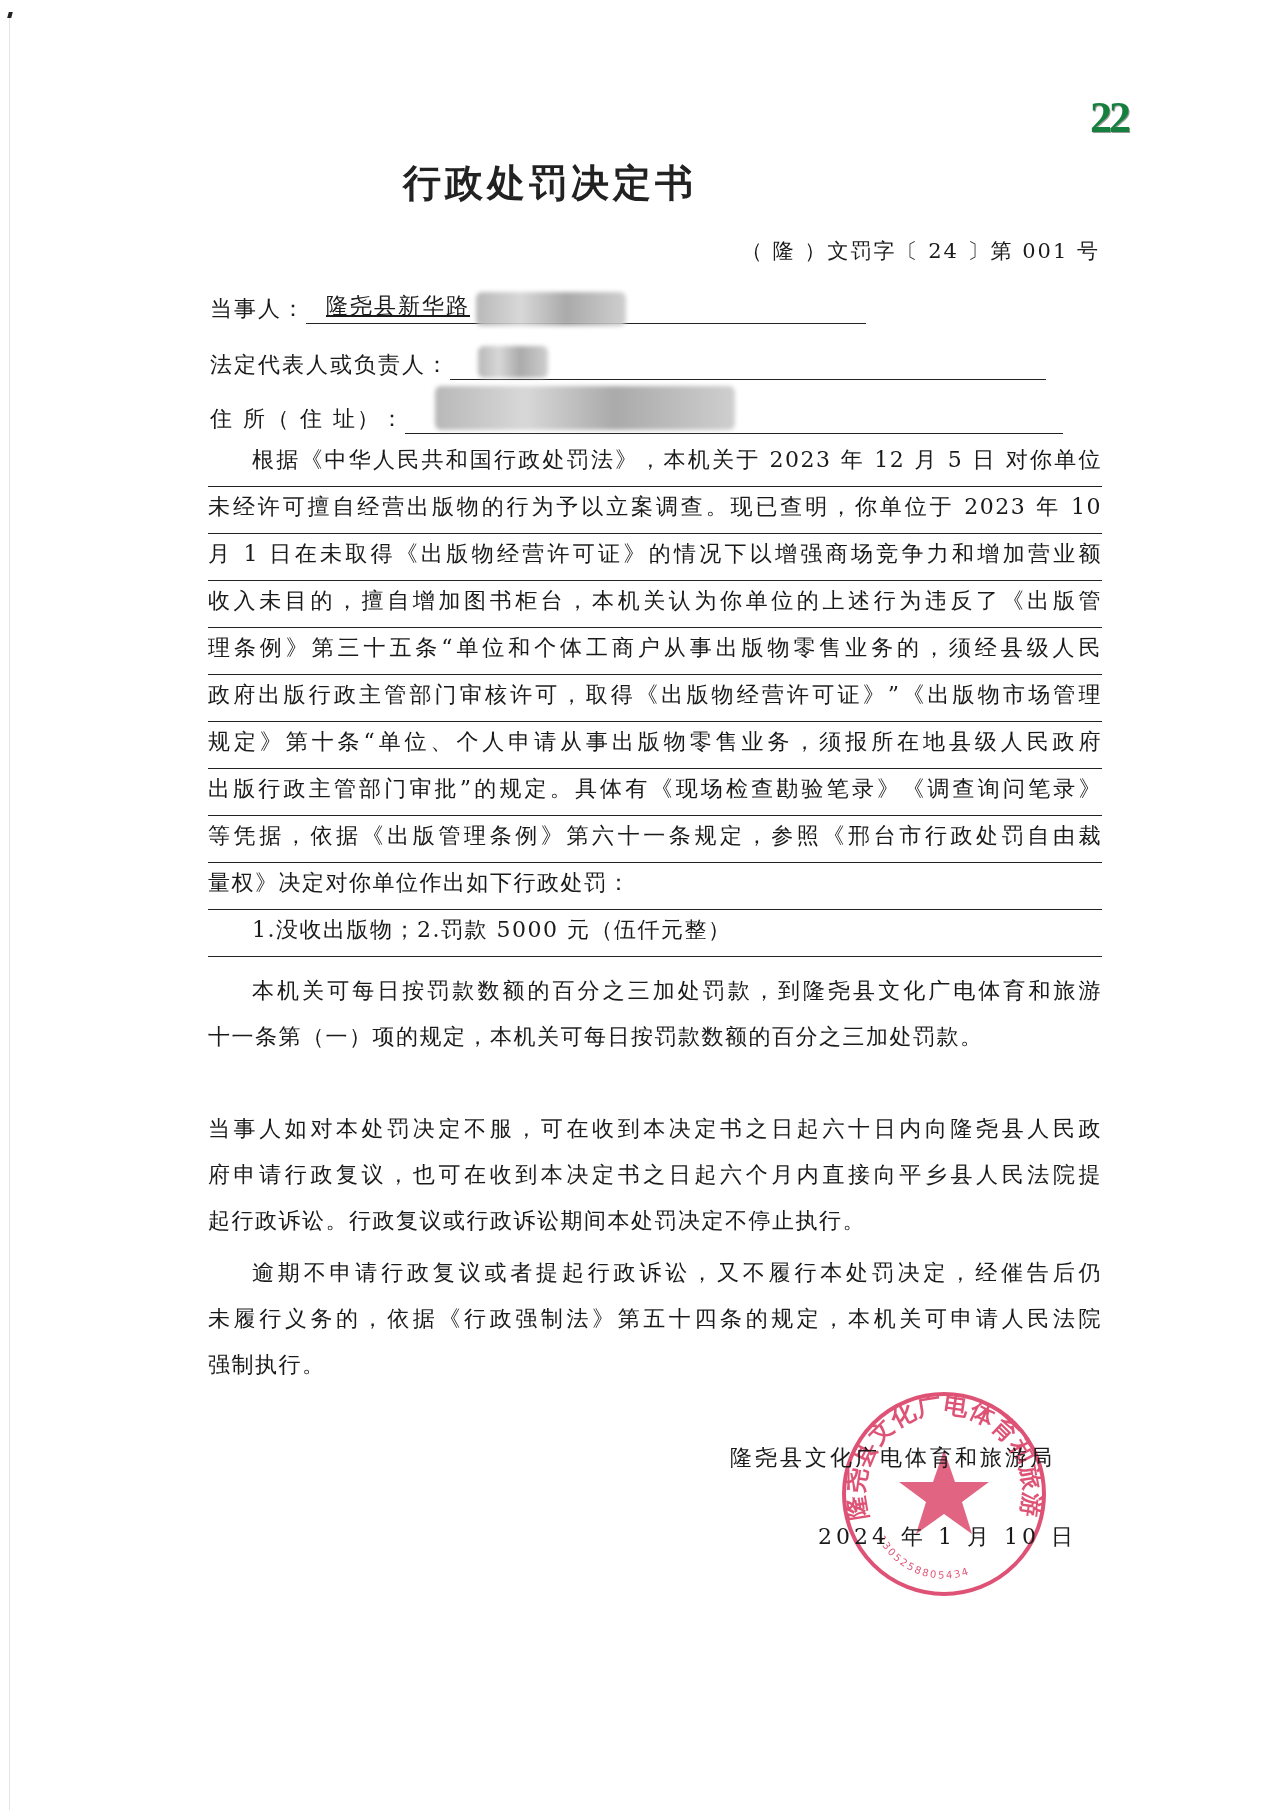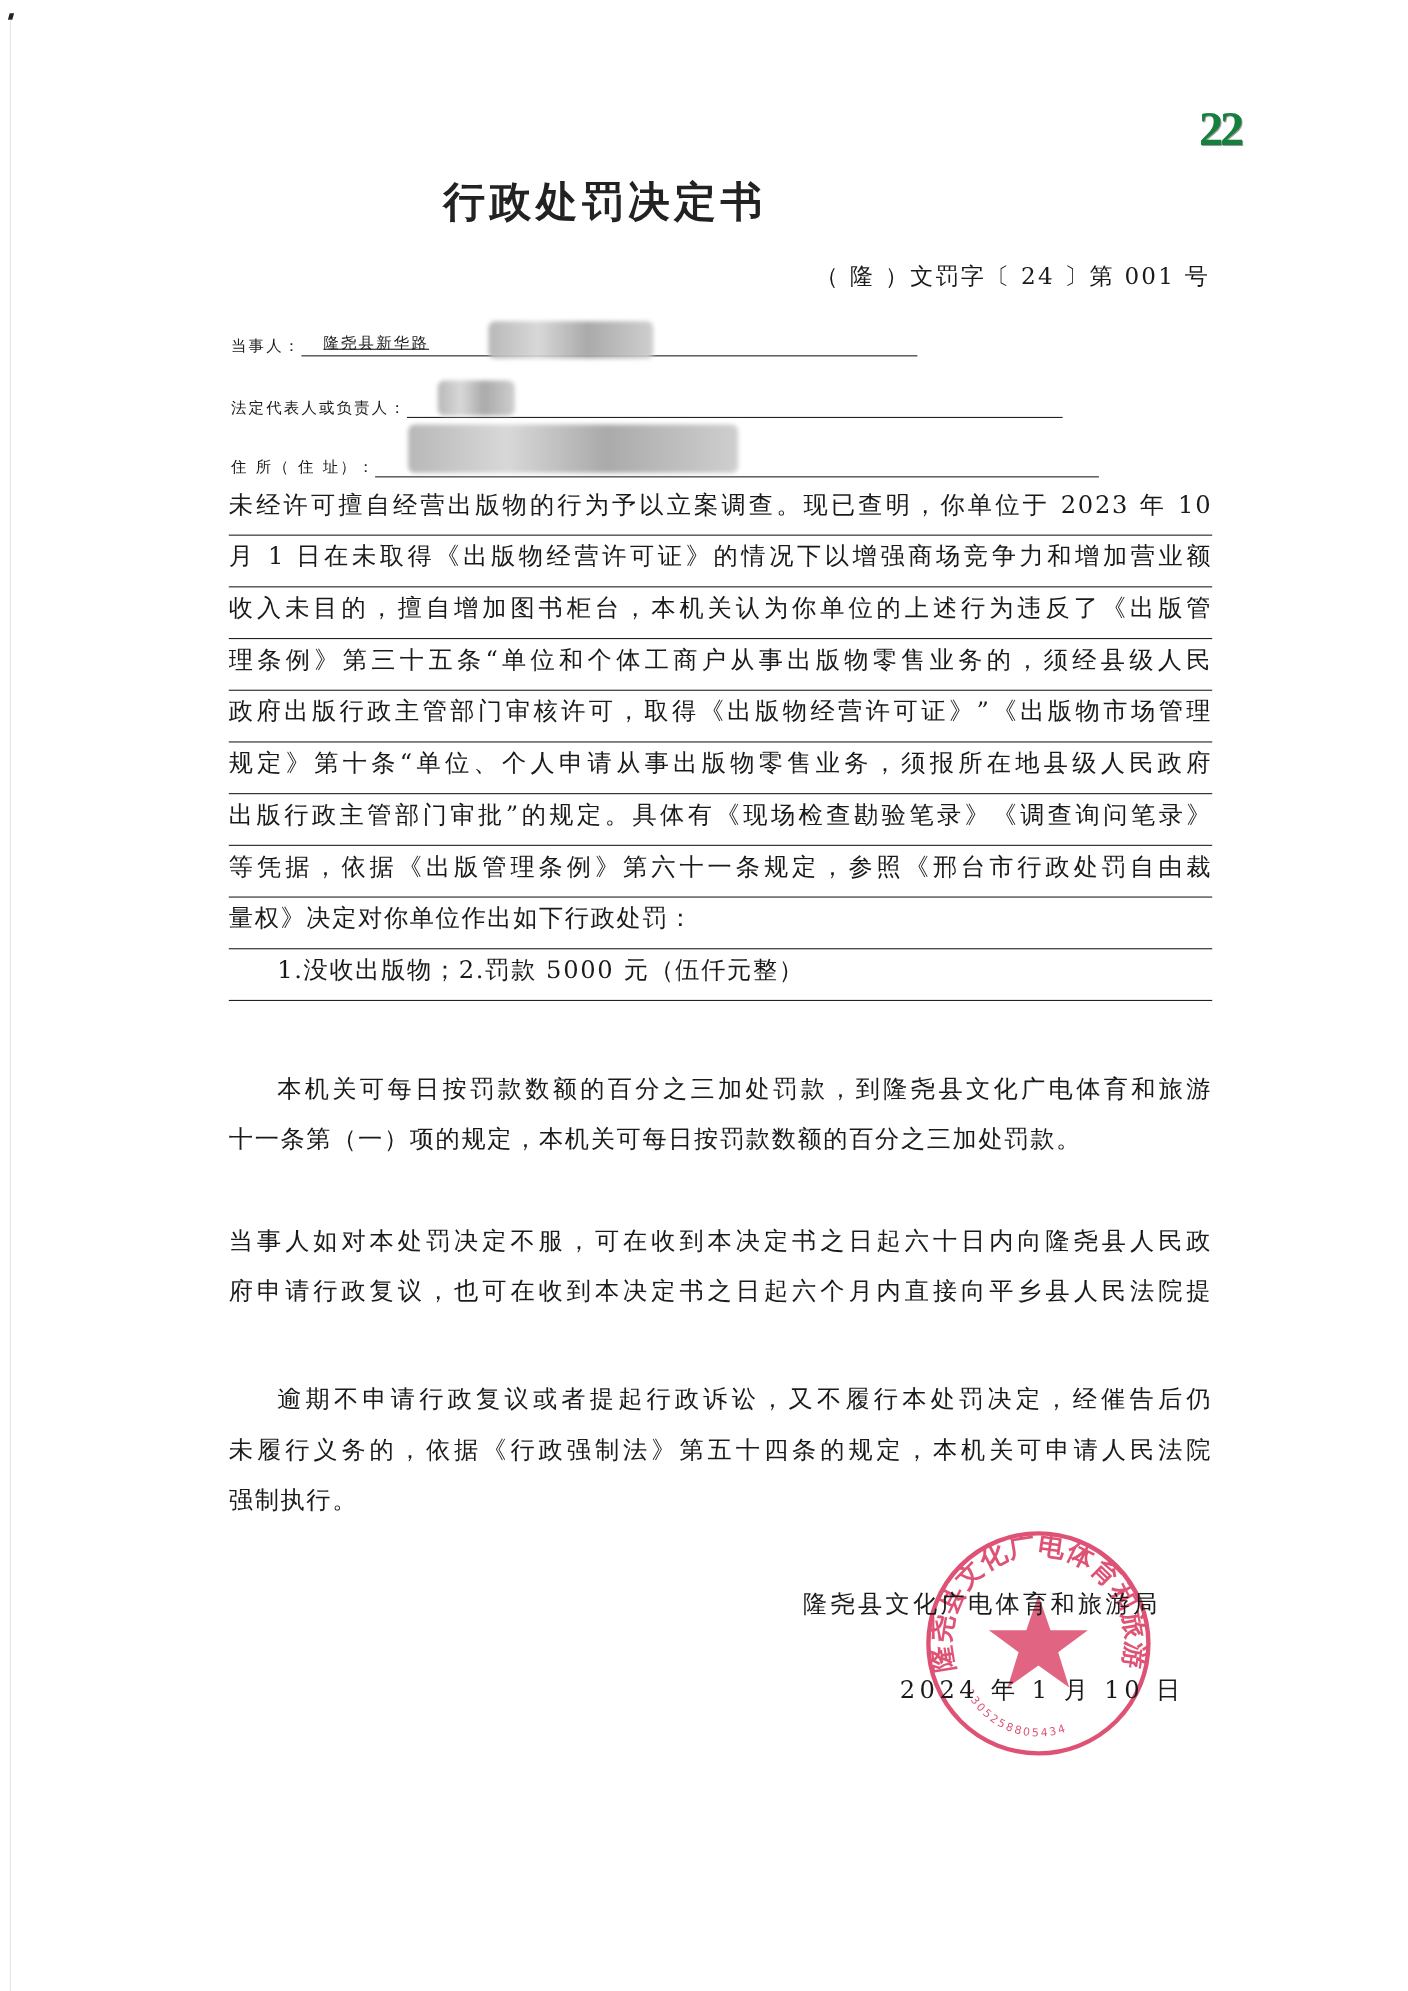--- a/index.html
+++ b/index.html
@@ -31,21 +31,21 @@
       position: absolute; left: 0; width: 1100px; top: 158px;
       text-align: center; font-size: 38px; font-weight: bold;
       letter-spacing: 4px; color: #222;
       font-family: "DejaVu Sans", sans-serif;
     }
     .doc-no {
       position: absolute; right: 180px; top: 237px;
       font-size: 21px; letter-spacing: 2px; white-space: pre;
     }
     .field {
-      position: absolute; left: 210px; font-size: 14px;
+      position: absolute; left: 210px; font-size: 22px;
       display: flex; align-items: flex-end; letter-spacing: 2px;
     }
     .field .label { white-space: pre; }
     .field .value-line {
       border-bottom: 1.5px solid #222; height: 30px; position: relative;
       display: flex; align-items: flex-end; padding-left: 20px; padding-bottom: 2px;
       box-sizing: border-box;
     }
     .redact {
       position: absolute; background: linear-gradient(90deg,#b8b8b8,#d8d8d8 30%,#aaaaaa 60%,#cfcfcf);
@@ -110,40 +110,42 @@
 
 <div class="field" style="top:404px;">
   <span class="label">住 所（ 住 址）：</span>
   <span class="value-line" style="width:658px;">
     <span></span>
     <span class="redact" style="left:30px; top:-18px; width:300px; height:44px;"></span>
   </span>
 </div>
 
 <div class="body-block" style="top:440px;">
+  <div class="uline indent">根据《中华人民共和国行政处罚法》，本机关于 2023 年 12 月 5 日 对你单位</div>
   <div class="uline">未经许可擅自经营出版物的行为予以立案调查。现已查明，你单位于 2023 年 10</div>
   <div class="uline">月 1 日在未取得《出版物经营许可证》的情况下以增强商场竞争力和增加营业额</div>
   <div class="uline">收入未目的，擅自增加图书柜台，本机关认为你单位的上述行为违反了《出版管</div>
   <div class="uline">理条例》第三十五条“单位和个体工商户从事出版物零售业务的，须经县级人民</div>
   <div class="uline">政府出版行政主管部门审核许可，取得《出版物经营许可证》”《出版物市场管理</div>
   <div class="uline">规定》第十条“单位、个人申请从事出版物零售业务，须报所在地县级人民政府</div>
   <div class="uline">出版行政主管部门审批”的规定。具体有《现场检查勘验笔录》《调查询问笔录》</div>
   <div class="uline">等凭据，依据《出版管理条例》第六十一条规定，参照《邢台市行政处罚自由裁</div>
   <div class="uline last">量权》决定对你单位作出如下行政处罚：</div>
   <div class="uline last indent">1.没收出版物；2.罚款 5000 元（伍仟元整）</div>
 </div>
 
 <div class="body-block" style="top:968px;">
   <div class="plain indent">本机关可每日按罚款数额的百分之三加处罚款，到隆尧县文化广电体育和旅游</div>
   <div class="plain last">十一条第（一）项的规定，本机关可每日按罚款数额的百分之三加处罚款。</div>
 </div>
 
 <div class="body-block" style="top:1106px; left:208px;">
   <div class="plain">当事人如对本处罚决定不服，可在收到本决定书之日起六十日内向隆尧县人民政</div>
   <div class="plain">府申请行政复议，也可在收到本决定书之日起六个月内直接向平乡县人民法院提</div>
+  <div class="plain last">起行政诉讼。行政复议或行政诉讼期间本处罚决定不停止执行。</div>
 </div>
 
 <div class="body-block" style="top:1250px;">
   <div class="plain indent">逾期不申请行政复议或者提起行政诉讼，又不履行本处罚决定，经催告后仍</div>
   <div class="plain">未履行义务的，依据《行政强制法》第五十四条的规定，本机关可申请人民法院</div>
   <div class="plain last">强制执行。</div>
 </div>
 
 <svg class="stamp" viewBox="0 0 212 212">
   <defs>

